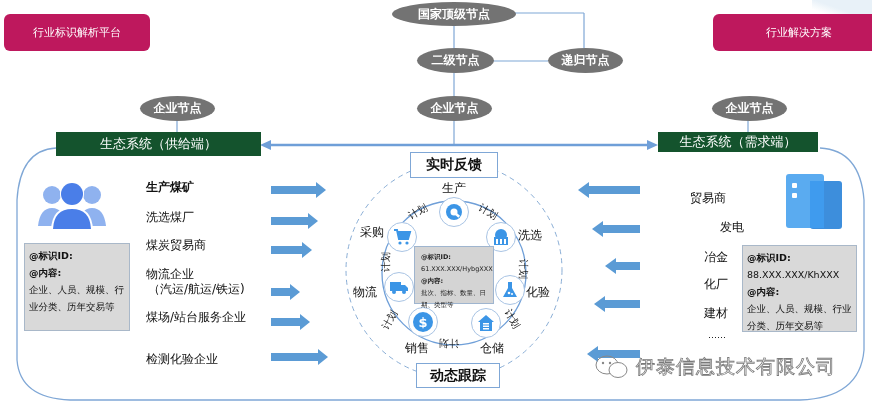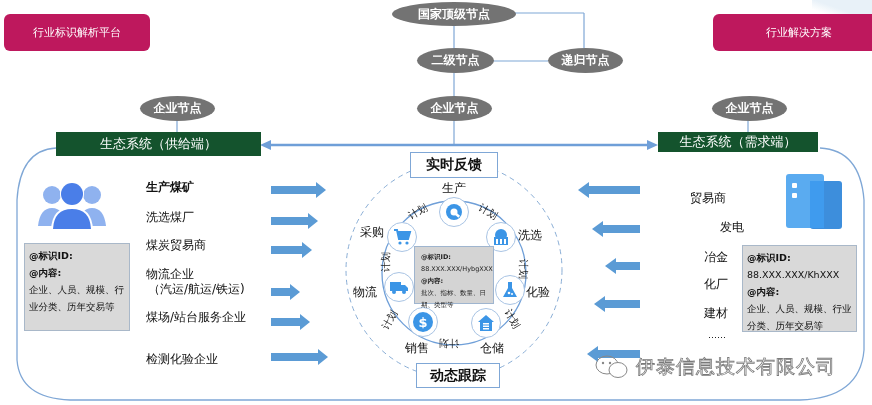--- a/index.html
+++ b/index.html
@@ -167,21 +167,21 @@
 <div class="abs plan" style="left:408px;top:205px;transform:rotate(-30deg);">计划</div>
 <div class="abs plan" style="left:478px;top:205px;transform:rotate(30deg);">计划</div>
 <div class="abs plan" style="left:513px;top:262px;transform:rotate(90deg);">计划</div>
 <div class="abs plan" style="left:502px;top:312px;transform:rotate(60deg);">计划</div>
 <div class="abs plan" style="left:439px;top:336px;transform:rotate(180deg);">计划</div>
 <div class="abs plan" style="left:380px;top:313px;transform:rotate(-60deg);">计划</div>
 <div class="abs plan" style="left:376px;top:255px;transform:rotate(-90deg);">计划</div>
 
 <div class="abs center-box" style="left:414px;top:246px;width:80px;height:58px;">
   <div><b>@标识ID:</b></div>
-  <div>88.XXX.XXX/HybgXXX</div>
+  <div>61.XXX.XXX/HybgXXX</div>
   <div><b>@内容:</b></div>
   <div>批次、指标、数量、日期、类型等</div>
 </div>
 
 <div class="abs label" style="left:690px;top:190px;">贸易商</div>
 <div class="abs label" style="left:704px;top:219px;margin-left:16px;">发电</div>
 <div class="abs label" style="left:704px;top:249px;">冶金</div>
 <div class="abs label" style="left:704px;top:276px;">化厂</div>
 <div class="abs label" style="left:704px;top:305px;">建材</div>
 <div class="abs label" style="left:708px;top:330px;font-size:9px;">……</div>

